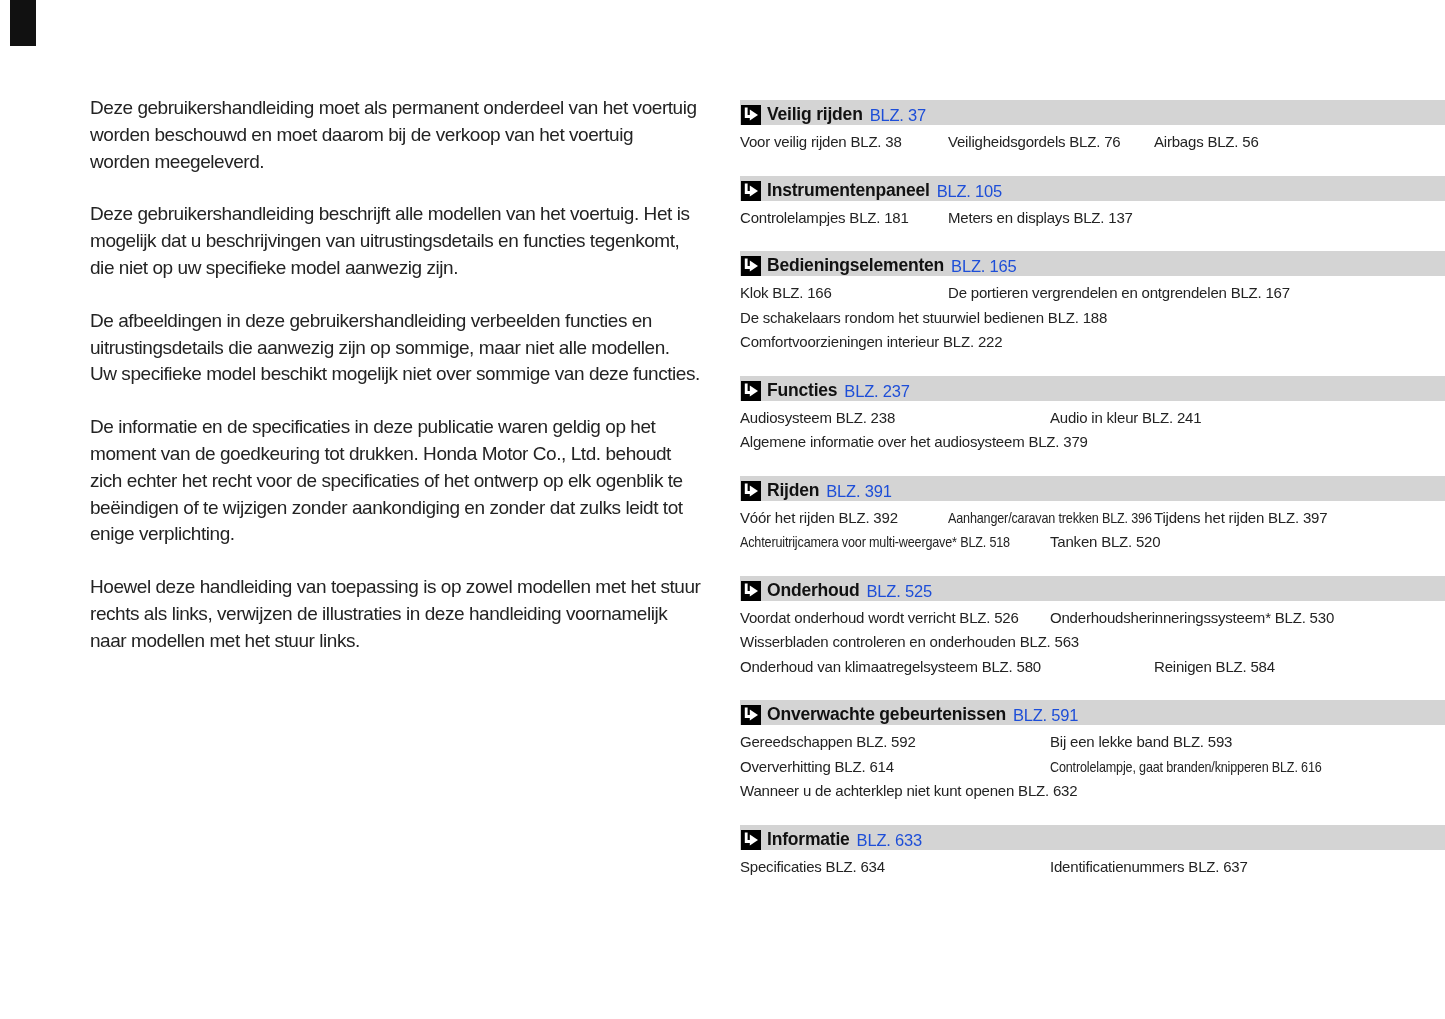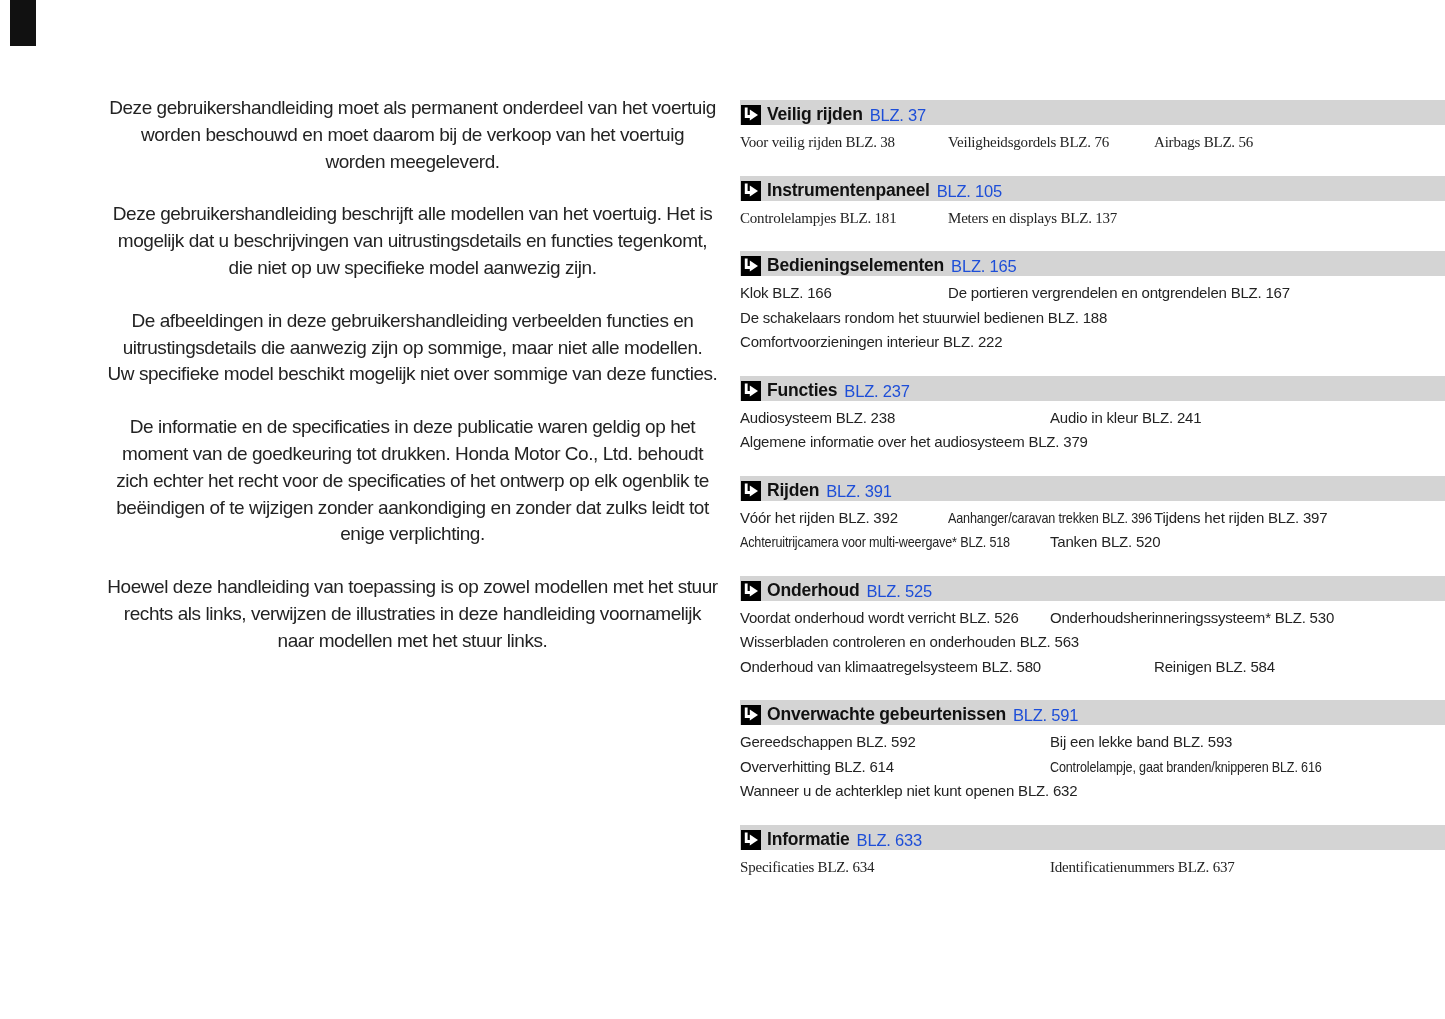--- a/index.html
+++ b/index.html
@@ -12,21 +12,21 @@
     overflow: hidden;
   }
   
   .corner-tab {
     position: absolute; left: 10px; top: 0;
     width: 26px; height: 46px;
     background: #111111;
   }
   
   .intro {
-    position: absolute; left: 90px; top: 95px; width: 645px; text-align: center;
+    position: absolute; left: 90px; top: 95px; width: 645px;
   }
   .intro p { margin: 0 0 26px 0; }
   .intro .line {
     font-size: 19px; line-height: 26.8px; letter-spacing: -0.45px;
     white-space: nowrap; color: #232323;
   }
   
   .toc {
     position: absolute; left: 740px; top: 100px; right: 0;
   }
@@ -43,21 +43,21 @@
   }
   .toc-bar .title {
     font-size: 17.5px; font-weight: bold; color: #111111;
     margin-left: 6px; letter-spacing: -0.2px; white-space: nowrap;
   }
   .toc-bar .page {
     font-size: 16.5px; font-weight: normal; color: #1d4ed8;
     margin-left: 7px; letter-spacing: -0.2px; white-space: nowrap;
   }
   .toc-items { position: relative; }
-  .toc-items.rows-1 { height: 24.5px; font-family: Liberation Serif, serif; }
+  .toc-items.rows-1 { height: 24.5px; }
   .toc-items.rows-2 { height: 49px; }
   .toc-items.rows-3 { height: 73.5px; }
   .toc-item {
     position: absolute;
     font-size: 15px; line-height: 20px; letter-spacing: -0.2px;
     white-space: nowrap; color: #232323;
   }
   .toc-item.condensed { transform: scaleX(0.84); transform-origin: left center; }
   .r0 { top: 1px; } .r1 { top: 25.5px; } .r2 { top: 50px; }
   .ca { left: 0; } .cb { left: 208px; } .cc { left: 310px; } .cd { left: 414px; }

